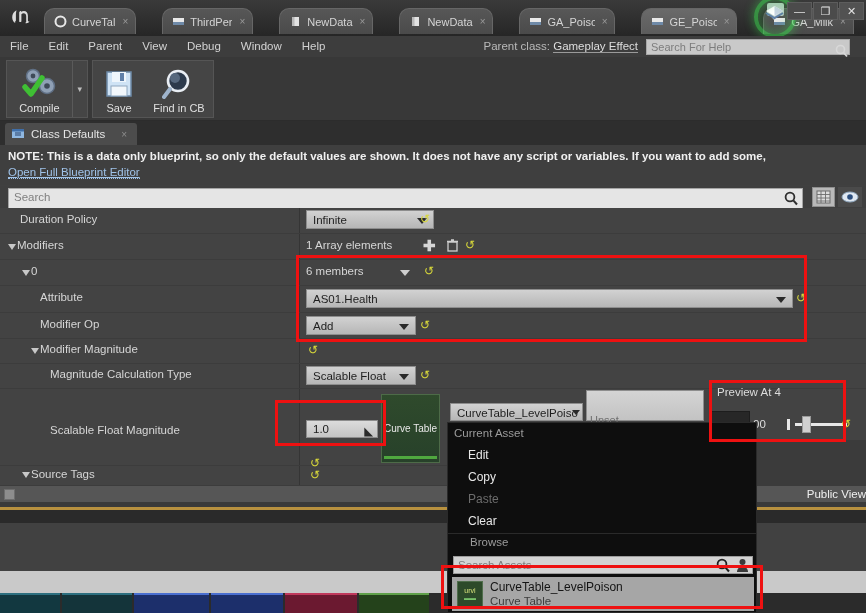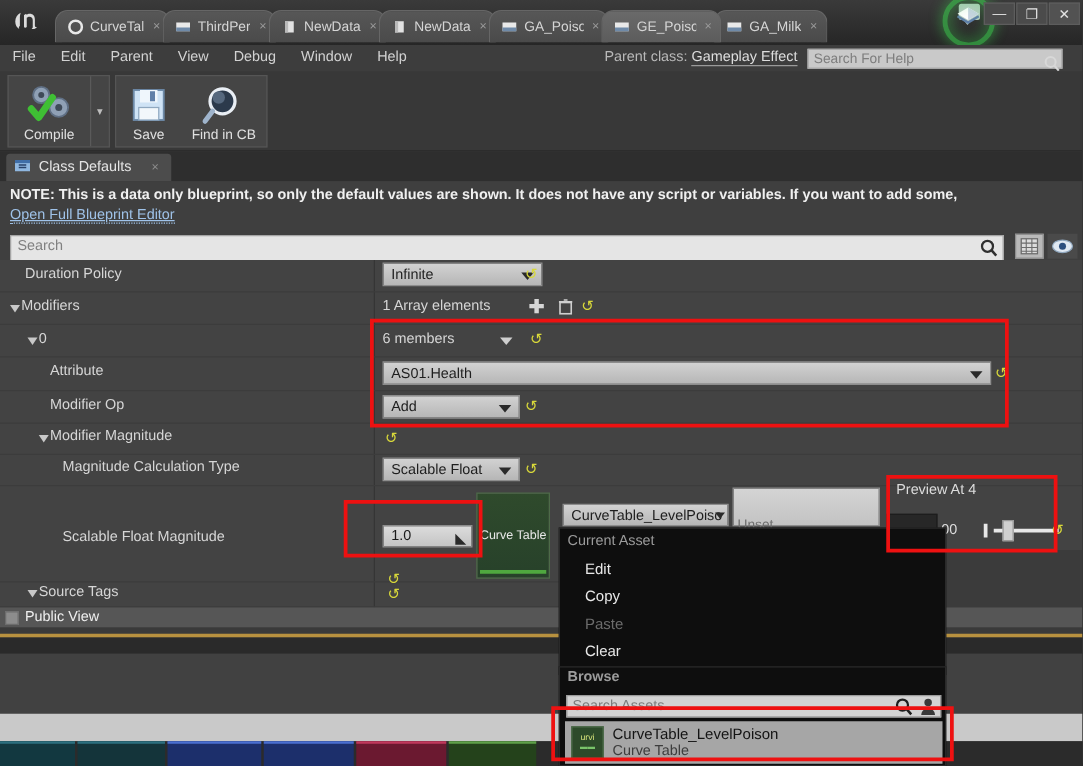--- a/index.html
+++ b/index.html
@@ -21,21 +21,21 @@
     background: linear-gradient(180deg, #3a3a3a 0%, #2e2e2e 60%, #262626 100%);
   }
   .ue-logo {
     position: absolute; left: 4px; top: 2px; width: 34px; height: 32px;
     display: flex; align-items: center; justify-content: center;
     color: #d8d8d8; font-family: "Liberation Serif", serif;
     font-size: 25px; font-weight: bold; line-height: 1;
   }
   .tabstrip {
     position: absolute; left: 44px; top: 4px; height: 30px;
-    display: flex; align-items: flex-end;
+    display: flex; align-items: flex-end; gap: 32px;
   }
   .etab {
     position: relative;
     height: 26px;
     margin-right: -6px;
     padding: 0 7px 0 9px;
     display: flex; align-items: center; gap: 5px;
     background: linear-gradient(180deg, #575757 0%, #4a4a4a 100%);
     border-radius: 10px 10px 0 0;
     border: 1px solid #666;
@@ -306,21 +306,21 @@
   }
   .ctxitem {
     height: 22px; line-height: 22px; padding-left: 20px;
     color: #e8e8e8; font-size: 12px;
   }
   .ctxitem.disabled { color: #6c6c6c; }
   .browse-panel {
     position: absolute; left: 447px; top: 533px; width: 310px; height: 80px;
     background: #0e0e0e; border: 1px solid #2a2a2a; z-index: 40;
   }
-  .browselabel { color: #9b9b9b; font-size: 11.5px; padding: 2px 0 2px 6px; font-weight: bold; }
+  .browselabel { color: #9b9b9b; font-size: 11.5px; padding: 2px 0 2px 22px; }
   .assetsearch {
     position: absolute; left: 5px; top: 22px; width: 300px; height: 18px;
     background: #d3d3d3; border: 1px solid #9c9c9c;
     color: #7c7c7c; font-size: 11.5px; padding: 0 4px; line-height: 17px;
   }
   .assetrow {
     position: absolute; left: 4px; top: 43px; width: 302px; height: 34px;
     background: #a6a6a6;
     display: flex; align-items: center; gap: 7px; padding-left: 5px;
   }
@@ -330,21 +330,21 @@
   }
   .assetthumb .t { color: #d7e37c; font-size: 7px; line-height: 8px; }
   .assetthumb .b { color: #79c36a; font-size: 6px; line-height: 7px; }
   .assetname { color: #141414; font-size: 12px; line-height: 14px; }
   .assettype { color: #3d3d3d; font-size: 11.5px; line-height: 14px; }
 
   
   .publicview {
     position: absolute; left: 0; top: 486px; width: 866px; height: 16px;
     background: #565656;
-    display: flex; align-items: center; padding-left: 4px; gap: 5px;
+    display: flex; align-items: center; padding-left: 4px; gap: 5px; justify-content: space-between;
   }
   .pv-check {
     width: 11px; height: 11px; background: #8d8d8d; border: 1px solid #6d6d6d;
   }
   .pv-label { color: #efefef; font-size: 11.5px; }
 
   
   .vp1 { position: absolute; left: 0; top: 502px; width: 866px; height: 5px; background: #3a3a3a; }
   .goldline { position: absolute; left: 0; top: 507px; width: 866px; height: 3px; background: #b8913f; }
   .vp2 { position: absolute; left: 0; top: 510px; width: 866px; height: 13px; background: #2a2a2a; }

